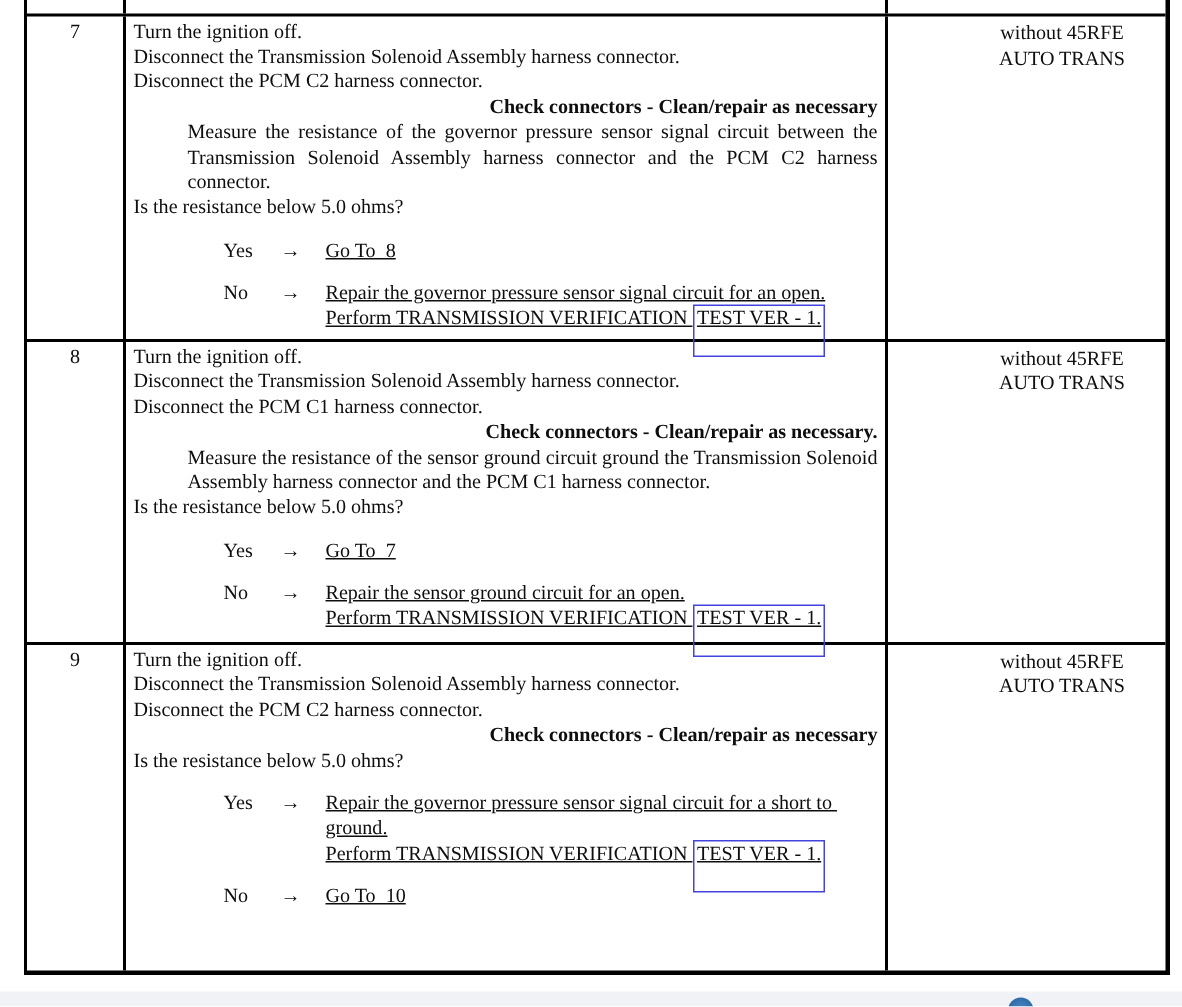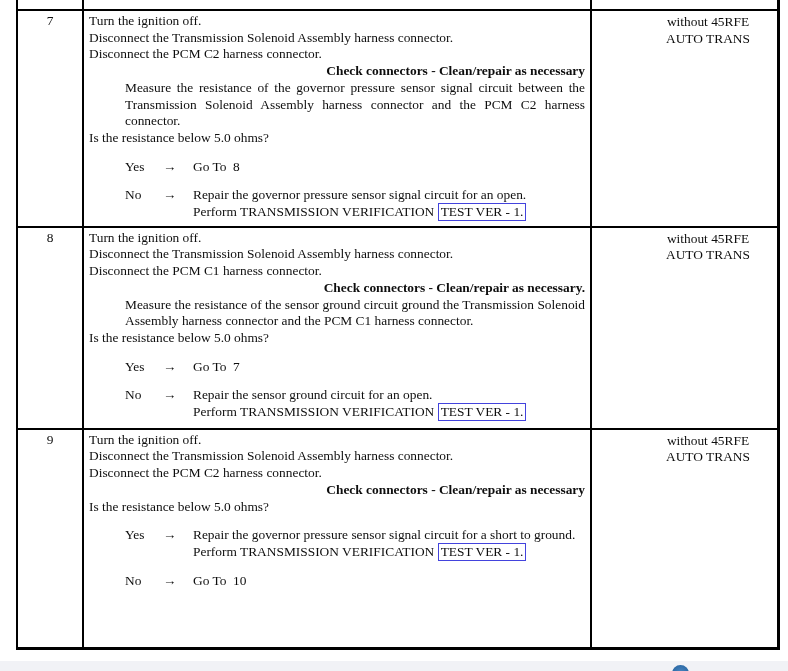--- a/index.html
+++ b/index.html
@@ -30,24 +30,24 @@
   #table-rows .trow:nth-child(3){min-height:200px;}
   #table-rows .trow:nth-child(4){min-height:217px;}
   .c1{width:66px;flex:0 0 66px;box-sizing:border-box;border-right:2px solid var(--border);
       text-align:center;padding-top:2px;}
   .c2{flex:1;box-sizing:border-box;border-right:2px solid var(--border);
       padding:2px 5px 5px 5px;}
   .c3{width:138px;flex:0 0 138px;box-sizing:border-box;text-align:center;padding-top:3px;margin-left:47px;}
   .dline{margin:0;}
   .dline.b{font-weight:bold;text-align:right;}
   .dline.j{text-align:justify;margin-left:36px;}
-  .answer{display:grid;grid-template-columns:38px 30px 1fr;margin:12px 0 0 36px;align-items:start;}
-  .aline{margin:0;}
+  .answer{display:grid;grid-template-columns:38px 30px 1fr;margin:12px 0 0 60px;align-items:start;}
+  .aline{margin:0;text-decoration:underline;}
   .answer-seg{white-space:pre-wrap;}
-  .tvlink{border:1.5px solid var(--link-box);padding:0 2px 1px 2px;white-space:pre-wrap;cursor:pointer;}
+  .tvlink{border:1.5px solid var(--link-box);padding:0 2px 18px 2px;white-space:pre-wrap;cursor:pointer;}
   .bottom-bar{position:absolute;left:0;top:661px;width:788px;height:10px;background:var(--bar);}
   .fab{position:absolute;left:672px;top:665px;width:17px;height:17px;border-radius:50%;
        background:radial-gradient(circle at 50% 45%, #4a86c2, var(--fab) 60%, var(--fab-edge) 100%);
        cursor:pointer;}
 </style>
 </head>
 <body>
 
 <div class="page">
   <div class="dtable">

